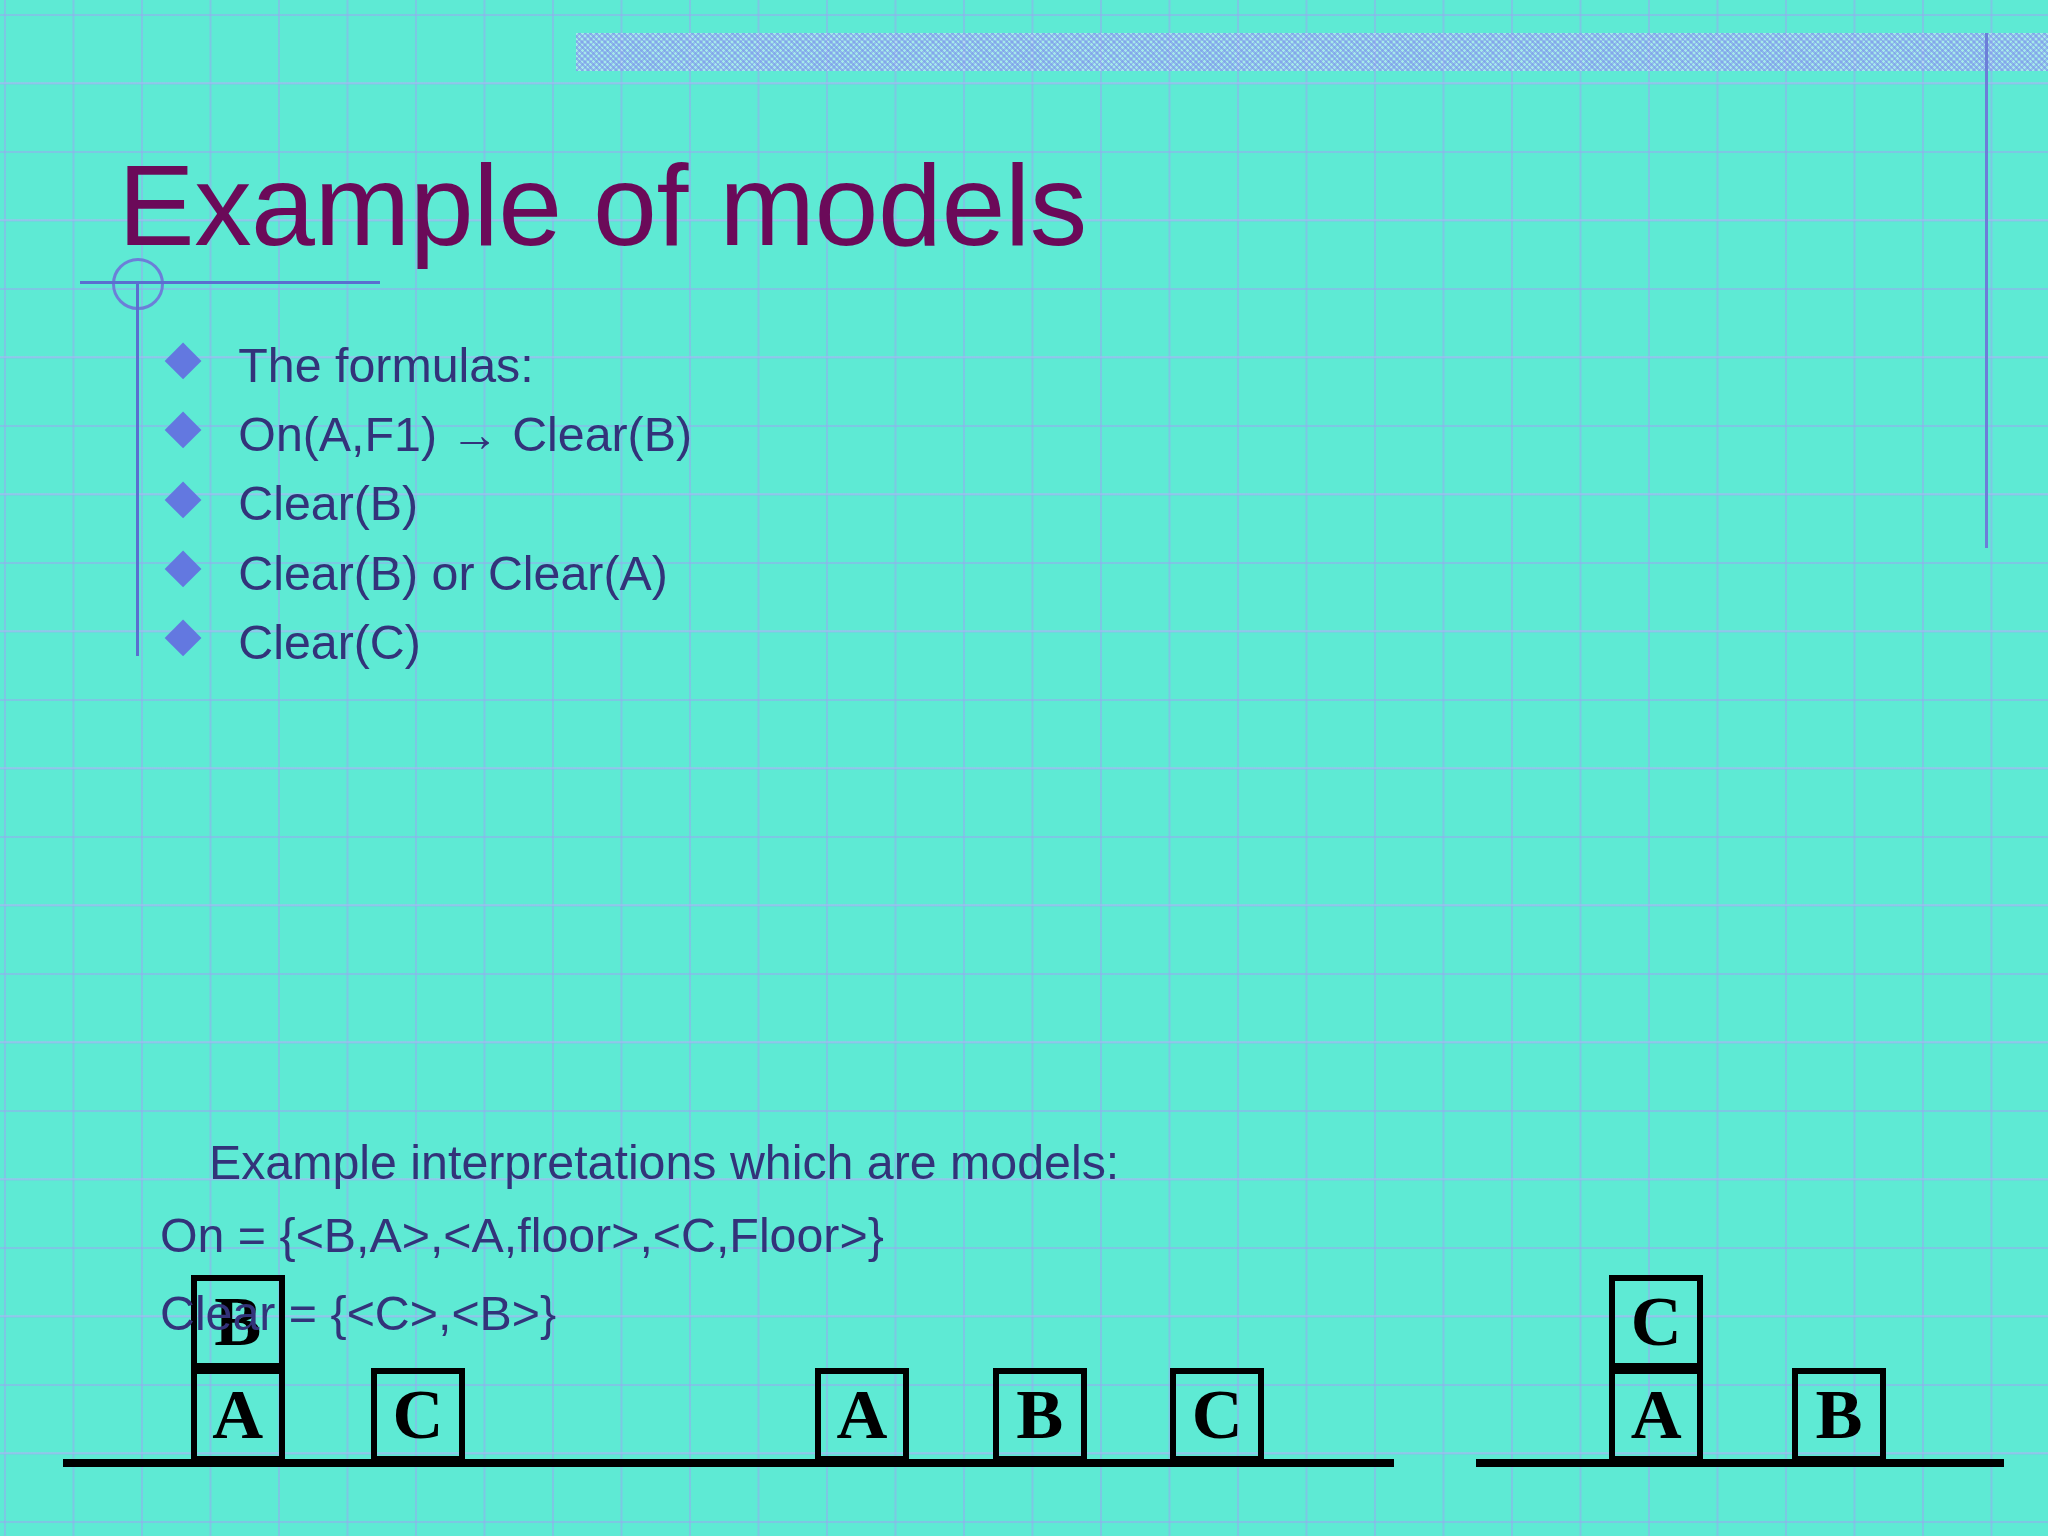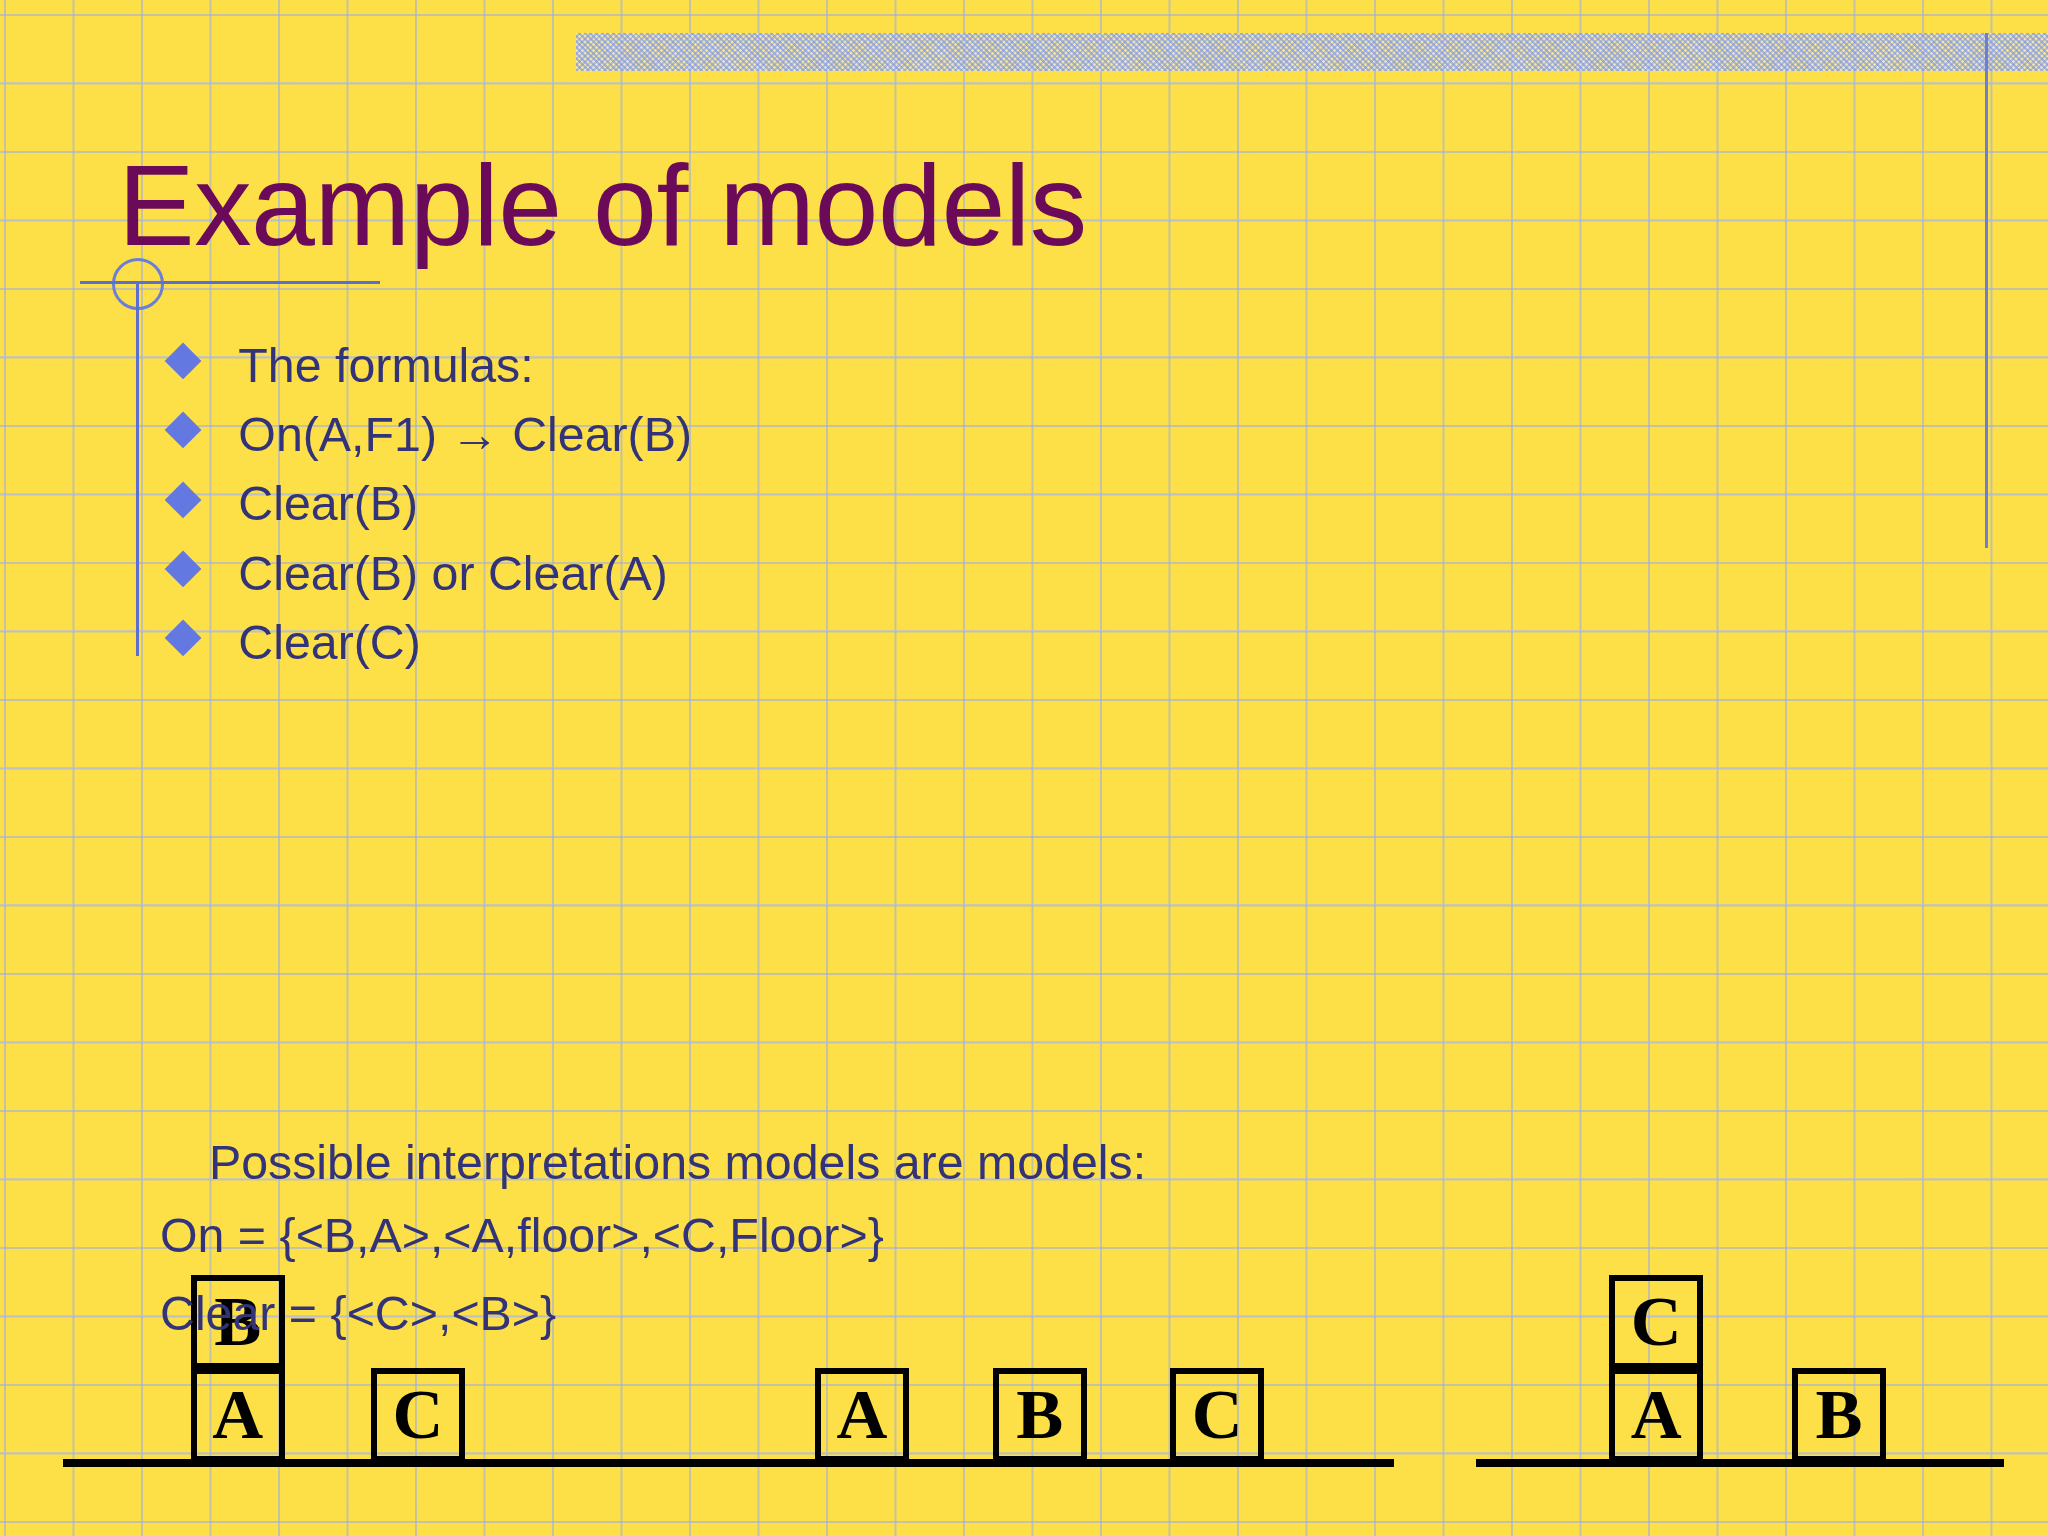--- a/index.html
+++ b/index.html
@@ -5,21 +5,21 @@
   html, body {
     margin: 0;
     padding: 0;
     background: #ffffff;
   }
   #slide {
     position: relative;
     width: 2048px;
     height: 1536px;
     overflow: hidden;
-    background: #fde047;
+    background: #5eead4;
     font-family: "Liberation Sans", sans-serif;
   }
 
   
   .grid-fine {
     position: absolute;
     inset: 0;
     background-image:
       linear-gradient(to right,  rgba(150,170,240,0.55) 1.5px, transparent 1.5px),
       linear-gradient(to bottom, rgba(150,170,240,0.55) 1.5px, transparent 1.5px);
@@ -217,21 +217,21 @@
     <div class="bullet-row">
       <span class="bullet-mark"></span>
       <span class="bullet-text">Clear(B) or Clear(A)</span>
     </div>
     <div class="bullet-row">
       <span class="bullet-mark"></span>
       <span class="bullet-text">Clear(C)</span>
     </div>
   </div>
 
-  <div class="plain-line" style="left: 208.98px; top: 1133.71px;">Possible interpretations models are models:</div>
+  <div class="plain-line" style="left: 208.98px; top: 1133.71px;">Example interpretations which are models:</div>
 
   <div class="diagram">
     <div class="floor-line" style="left: 62.6939px; top: 1458.94px; width: 711.837px;"></div>
     <div class="blk" style="left: 190.694px; top: 1367.51px; width: 94.0408px; height: 94.0408px;">A</div>
     <div class="blk" style="left: 190.694px; top: 1274.78px; width: 94.0408px; height: 94.0408px;">B</div>
     <div class="blk" style="left: 370.939px; top: 1367.51px; width: 94.0408px; height: 94.0408px;">C</div>
     <div class="floor-label" style="left: 248.163px; top: 1528.16px;">Floor</div>
   </div>
 
   <div class="diagram">

